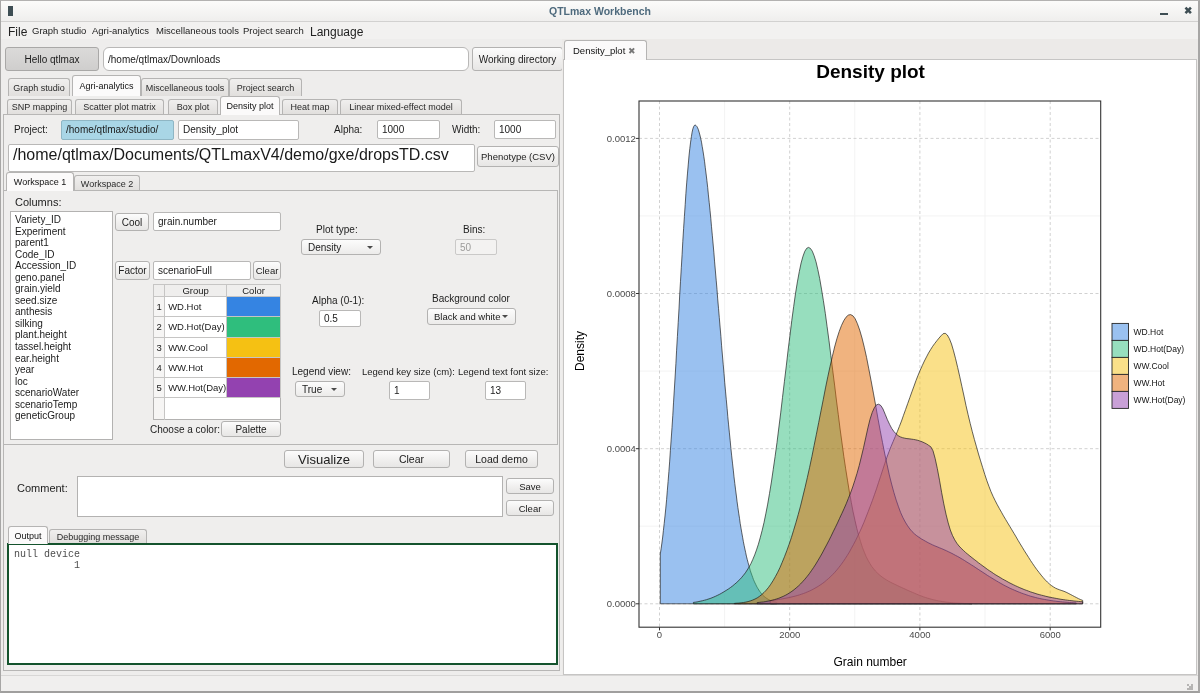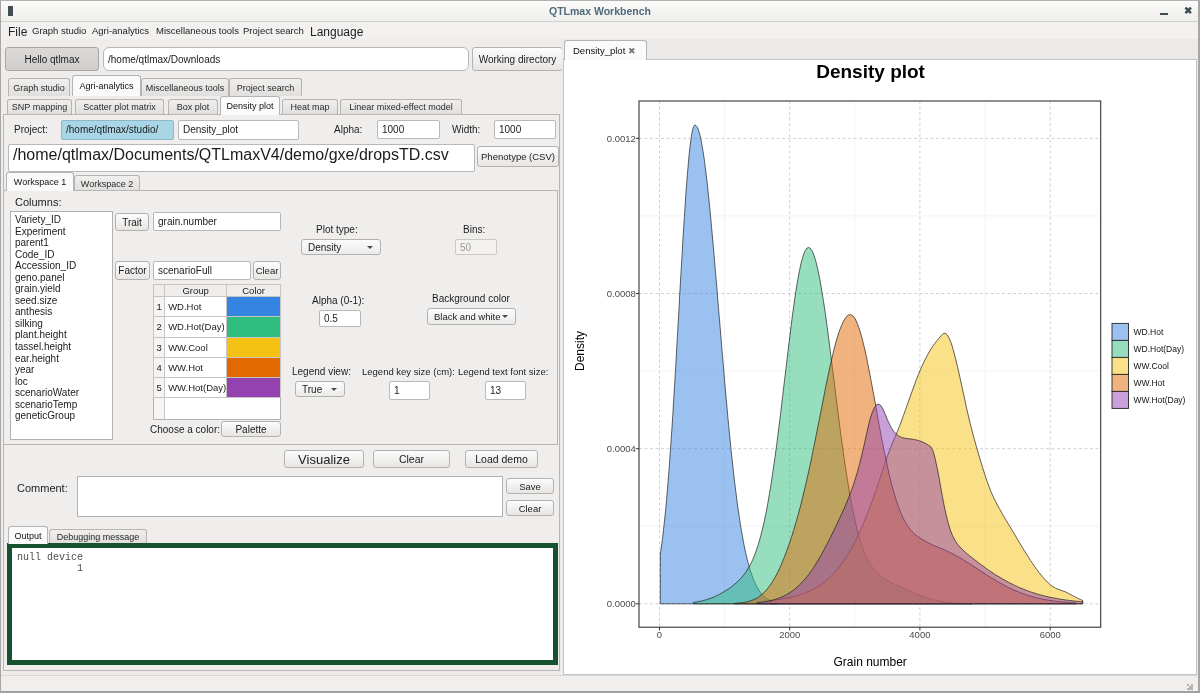--- a/index.html
+++ b/index.html
@@ -70,21 +70,21 @@
     <div style="height:11.55px;line-height:11.55px">silking</div>
     <div style="height:11.55px;line-height:11.55px">plant.height</div>
     <div style="height:11.55px;line-height:11.55px">tassel.height</div>
     <div style="height:11.55px;line-height:11.55px">ear.height</div>
     <div style="height:11.55px;line-height:11.55px">year</div>
     <div style="height:11.55px;line-height:11.55px">loc</div>
     <div style="height:11.55px;line-height:11.55px">scenarioWater</div>
     <div style="height:11.55px;line-height:11.55px">scenarioTemp</div>
     <div style="height:11.55px;line-height:11.55px">geneticGroup</div>
   </div>
-<div class="btn" style="z-index:2;left:115px;top:213px;width:34px;height:18px;line-height:17px;font-size:10px;">Trait</div>
+<div class="btn" style="z-index:2;left:115px;top:213px;width:34px;height:18px;line-height:17px;font-size:10px;">Cool</div>
 <div class="inp" style="z-index:2;left:153px;top:212px;width:128px;height:19px;line-height:17px;font-size:10px;">grain.number</div>
 <div class="btn" style="z-index:2;left:115px;top:261px;width:35px;height:19px;line-height:18px;font-size:10px;">Factor</div>
 <div class="inp" style="z-index:2;left:153px;top:261px;width:98px;height:19px;line-height:17px;font-size:10px;">scenarioFull</div>
 <div class="btn" style="z-index:2;left:253px;top:261px;width:28px;height:19px;line-height:18px;font-size:9.5px;">Clear</div>
 <table class="abs" style="z-index:2;left:153px;top:284px;width:128px;height:136px;border-collapse:collapse;font-size:9.5px;background:#fff;border:1px solid #b3b2b1">
     <colgroup>
       <col style="width:12px">
       <col style="width:57px">
       <col style="width:59px">
     </colgroup>
@@ -144,21 +144,21 @@
 <div class="inp" style="z-index:2;left:485px;top:381px;width:41px;height:19px;line-height:17px;font-size:10px;">13</div>
 <div class="btn" style="left:284px;top:450px;width:80px;height:18px;line-height:17px;font-size:13px;">Visualize</div>
 <div class="btn" style="left:373px;top:450px;width:77px;height:18px;line-height:17px;font-size:10.5px;">Clear</div>
 <div class="btn" style="left:465px;top:450px;width:73px;height:18px;line-height:17px;font-size:10.5px;">Load demo</div>
 <div class="lbl" style="left:17px;top:482px;font-size:11px;">Comment:</div>
 <div class="abs" style="left:77px;top:476px;width:426px;height:41px;background:#fff;border:1px solid #b3b2b1"></div>
 <div class="btn" style="left:506px;top:478px;width:48px;height:16px;line-height:15px;font-size:9.5px;">Save</div>
 <div class="btn" style="left:506px;top:500px;width:48px;height:16px;line-height:15px;font-size:9.5px;">Clear</div>
 <div class="tab" style="left:49px;top:529px;width:98px;height:14px;line-height:14px;font-size:9px">Debugging message</div>
 <div class="tabsel" style="left:8px;top:526px;width:40px;height:18px;line-height:18px;font-size:9px">Output</div>
-<div class="abs" style="left:7px;top:543px;width:551px;height:122px;background:#fff;border:5px solid #14532d;font-family:'Liberation Mono',monospace;font-size:10px;color:#4d4d4d;padding:4px 0 0 5px;white-space:pre">null device
+<div class="abs" style="left:7px;top:543px;width:551px;height:122px;background:#fff;border:2px solid #14532d;font-family:'Liberation Mono',monospace;font-size:10px;color:#4d4d4d;padding:4px 0 0 5px;white-space:pre">null device
           1</div>
 <div class="abs" style="left:0;top:675px;width:1200px;height:18px;background:#f0efee;border-top:1px solid #d8d7d6"></div>
 <div class="abs" style="left:562px;top:39px;width:638px;height:636px;background:#eceae8"></div>
 <div class="abs" style="left:563px;top:59px;width:634px;height:616px;background:#fff;border:1px solid #c6c5c4"></div>
 <div class="tabsel" style="left:564px;top:40px;width:83px;height:20px;line-height:19px;font-size:9.5px;text-align:left;padding-left:8px">Density_plot <span style="color:#777;font-size:9px">✖</span></div>
 <svg width="637" height="616" viewBox="563 59 637 616" style="position:absolute;left:563px;top:59px" font-family="'Liberation Sans',sans-serif">
 <defs>
       <clipPath id="panel">
         <rect x="639.0" y="101.0" width="461.70000000000005" height="526.2"></rect>
       </clipPath>

